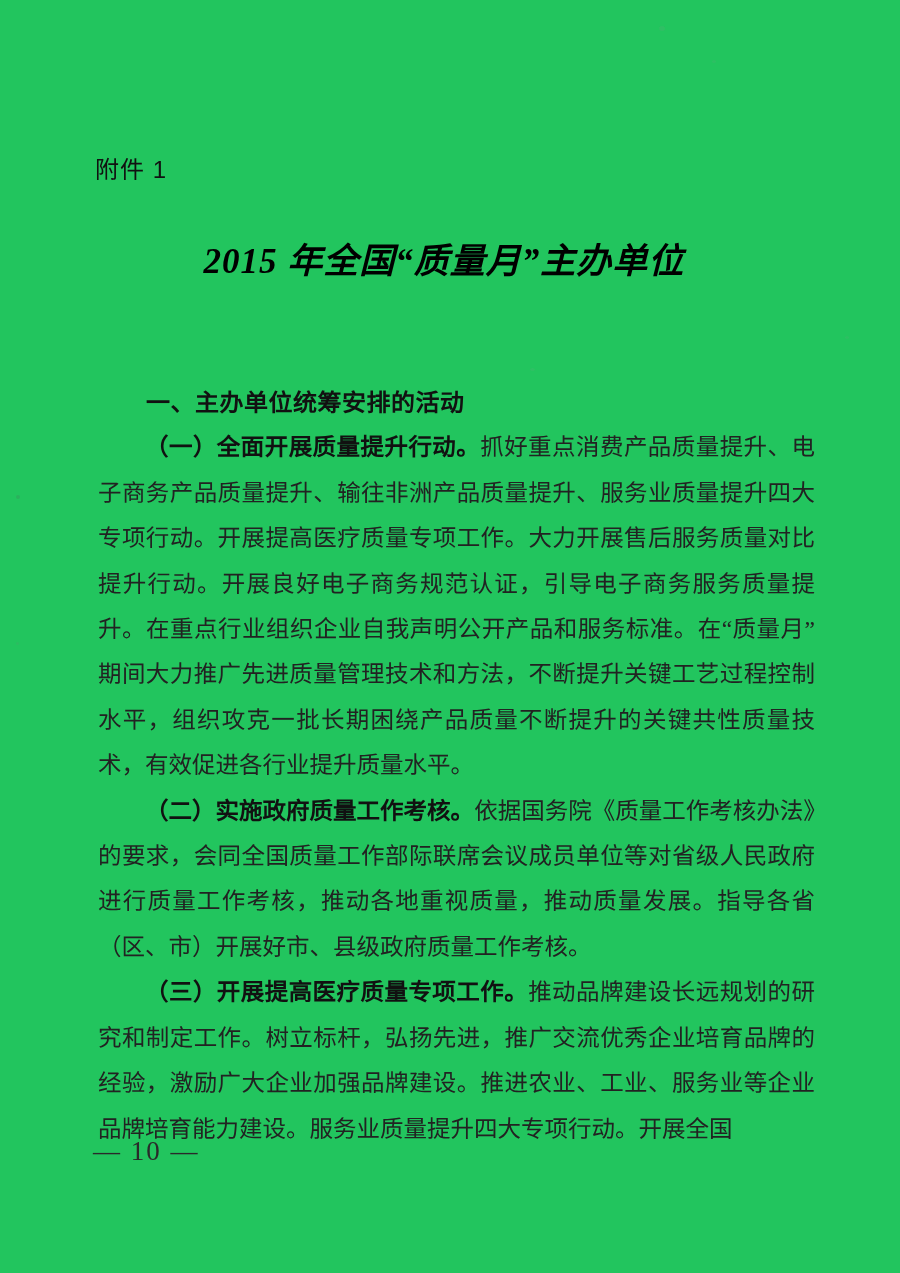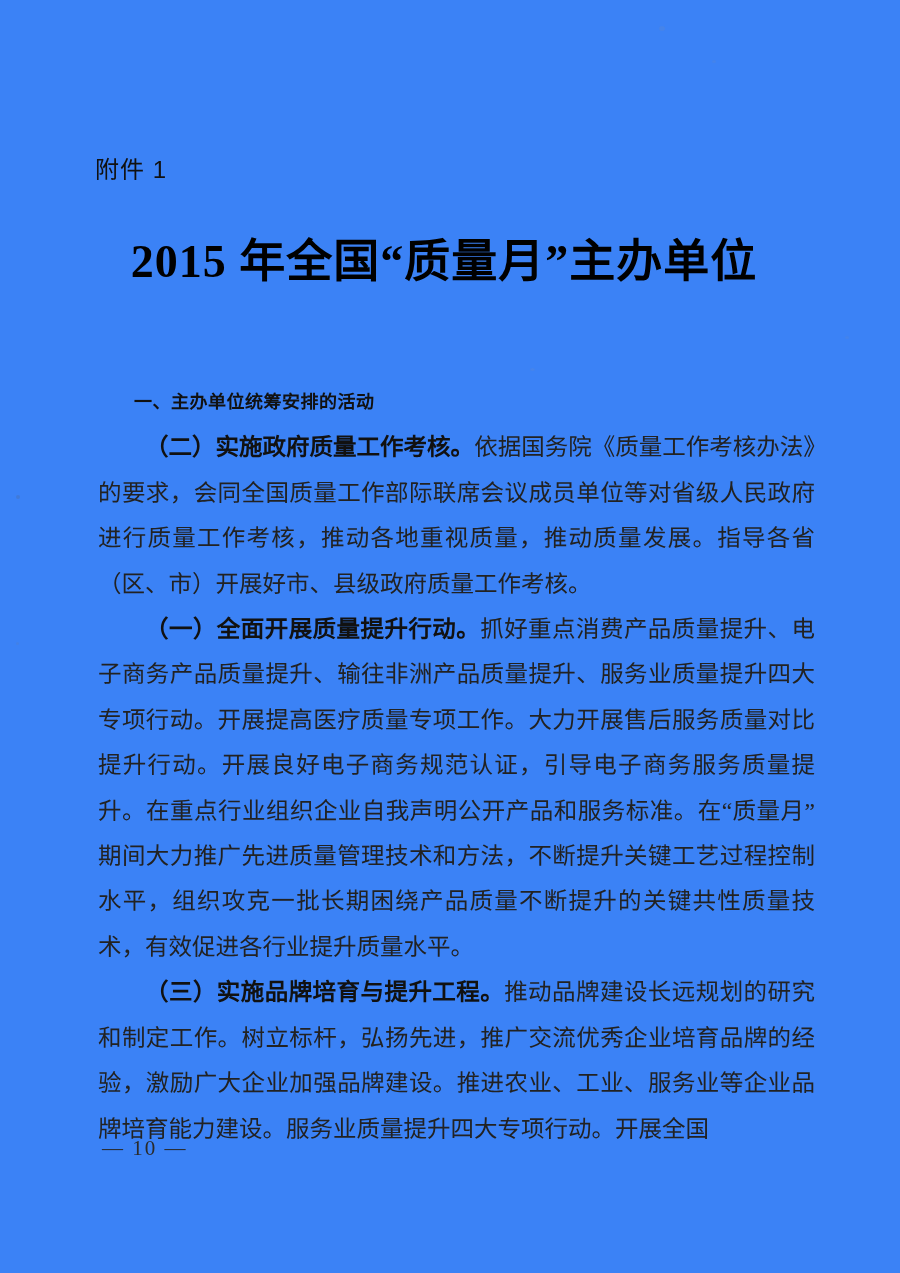--- a/index.html
+++ b/index.html
@@ -5,21 +5,21 @@
   html, body {
     margin: 0;
     padding: 0;
     background: #e8e8e8;
   }
   .page {
     position: relative;
     width: 900px;
     height: 1273px;
     margin: 0 auto;
-    background: #3b82f6;
+    background: #22c55e;
     overflow: hidden;
     color: #1d1d1d;
     font-family: "Liberation Serif", "DejaVu Serif", serif;
   }
   
   .speck {
     position: absolute;
     border-radius: 50%;
     background: rgba(90, 90, 90, 0.18);
   }
@@ -40,59 +40,60 @@
     color: #111;
     letter-spacing: 1px;
   }
   .doc-title {
     position: absolute;
     left: 0;
     top: 236px;
     width: 888px;
     margin: 0;
     text-align: center;
-    font-size: 46px;
+    font-size: 35px;
     line-height: 52px;
     font-weight: bold;
     color: #000;
     letter-spacing: 1px;
+    font-style: italic;
   }
   .doc-body {
     position: absolute;
     left: 98px;
     top: 380px;
     width: 717px;
     font-size: 23.5px;
     line-height: 45.4px;
     text-align: justify;
     color: #222;
   }
   .section-heading {
     margin: 0;
     font-family: "Liberation Sans", "DejaVu Sans", sans-serif;
-    font-size: 18px;
+    font-size: 24px;
     font-weight: bold;
     color: #111;
     text-indent: 2em;
     letter-spacing: 0.5px;
   }
   .para {
     margin: 0;
     text-indent: 2em;
   }
   .para .lead {
     font-family: "Liberation Sans", "DejaVu Sans", sans-serif;
     font-weight: bold;
     color: #111;
   }
   .page-number {
     position: absolute;
-    left: 102px;
+    left: 93px;
     top: 1136px;
-    font-size: 21px;
+    font-size: 27px;
     color: #2a2a2a;
     letter-spacing: 2px;
   }
 </style>
 </head>
 <body>
 
 <div class="page">
 
   <span class="speck s1"></span>
@@ -106,28 +107,28 @@
 
   <h1 class="doc-title">
     <span>2015 年全国“质量月”主办单位</span><br>
   </h1>
 
   <div class="doc-body">
 
     <h2 class="section-heading">一、主办单位统筹安排的活动</h2>
 
     <p class="para">
+      <span class="lead">（一）全面开展质量提升行动。</span><span>抓好重点消费产品质量提升、电子商务产品质量提升、输往非洲产品质量提升、服务业质量提升四大专项行动。开展提高医疗质量专项工作。大力开展售后服务质量对比提升行动。开展良好电子商务规范认证，引导电子商务服务质量提升。在重点行业组织企业自我声明公开产品和服务标准。在“质量月”期间大力推广先进质量管理技术和方法，不断提升关键工艺过程控制水平，组织攻克一批长期困绕产品质量不断提升的关键共性质量技术，有效促进各行业提升质量水平。</span>
+    </p>
+
+    <p class="para">
       <span class="lead">（二）实施政府质量工作考核。</span><span>依据国务院《质量工作考核办法》的要求，会同全国质量工作部际联席会议成员单位等对省级人民政府进行质量工作考核，推动各地重视质量，推动质量发展。指导各省（区、市）开展好市、县级政府质量工作考核。</span>
     </p>
 
     <p class="para">
-      <span class="lead">（一）全面开展质量提升行动。</span><span>抓好重点消费产品质量提升、电子商务产品质量提升、输往非洲产品质量提升、服务业质量提升四大专项行动。开展提高医疗质量专项工作。大力开展售后服务质量对比提升行动。开展良好电子商务规范认证，引导电子商务服务质量提升。在重点行业组织企业自我声明公开产品和服务标准。在“质量月”期间大力推广先进质量管理技术和方法，不断提升关键工艺过程控制水平，组织攻克一批长期困绕产品质量不断提升的关键共性质量技术，有效促进各行业提升质量水平。</span>
-    </p>
-
-    <p class="para">
-      <span class="lead">（三）实施品牌培育与提升工程。</span><span>推动品牌建设长远规划的研究和制定工作。树立标杆，弘扬先进，推广交流优秀企业培育品牌的经验，激励广大企业加强品牌建设。推进农业、工业、服务业等企业品牌培育能力建设。服务业质量提升四大专项行动。开展全国</span>
+      <span class="lead">（三）开展提高医疗质量专项工作。</span><span>推动品牌建设长远规划的研究和制定工作。树立标杆，弘扬先进，推广交流优秀企业培育品牌的经验，激励广大企业加强品牌建设。推进农业、工业、服务业等企业品牌培育能力建设。服务业质量提升四大专项行动。开展全国</span>
     </p>
 
   </div>
 
   <div class="page-number">— 10 —</div>
 
 </div>
 
 </body></html>

